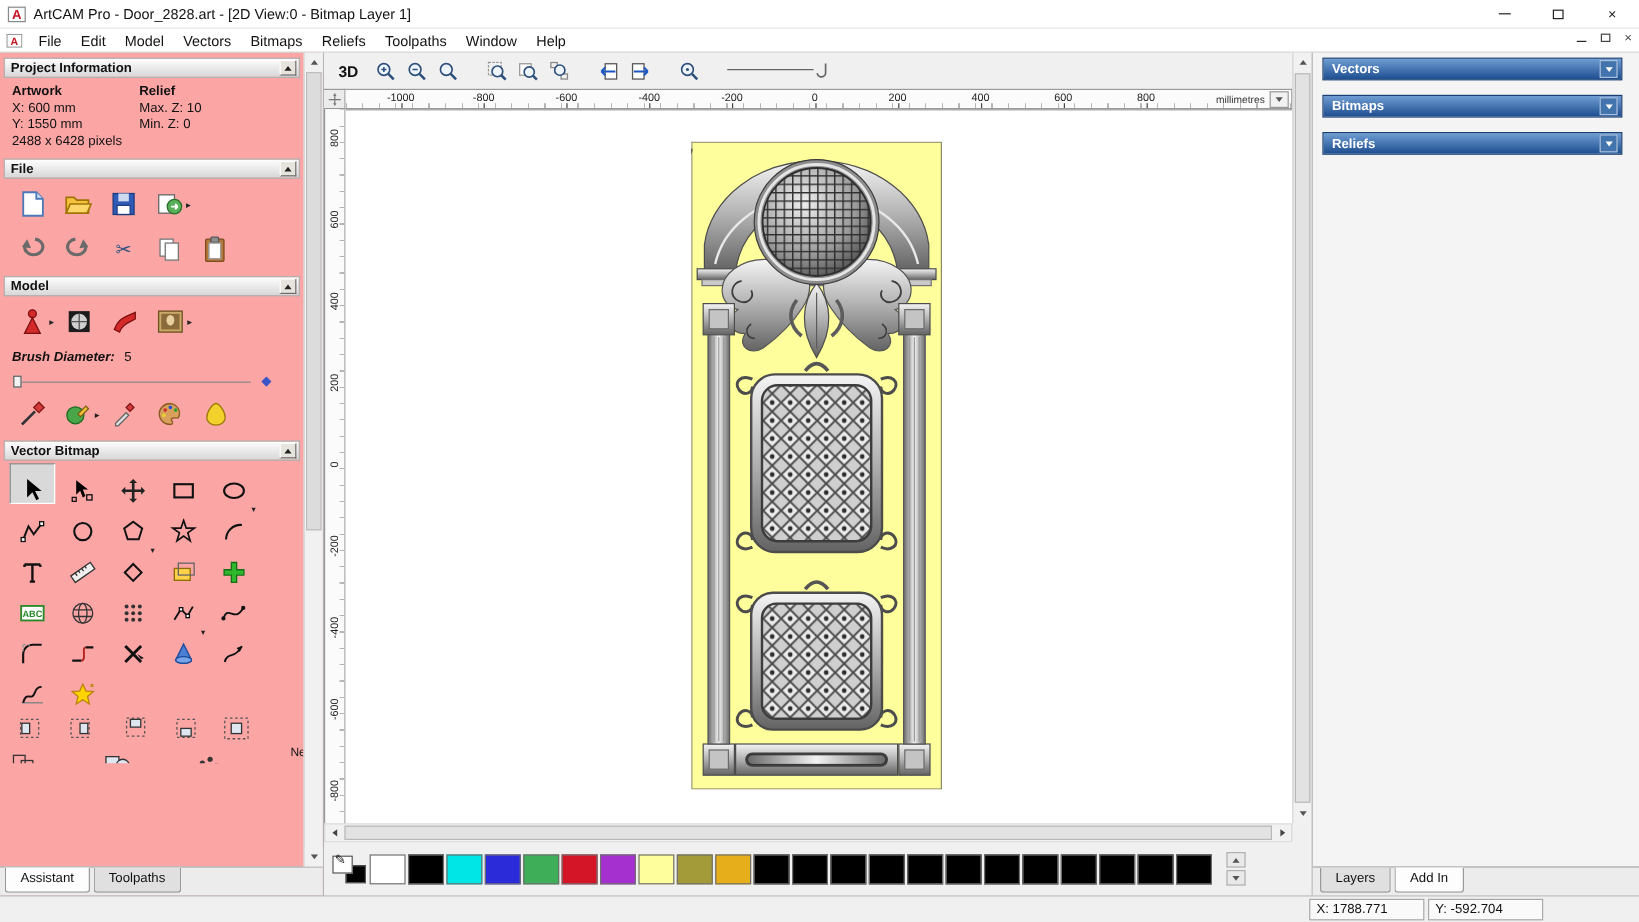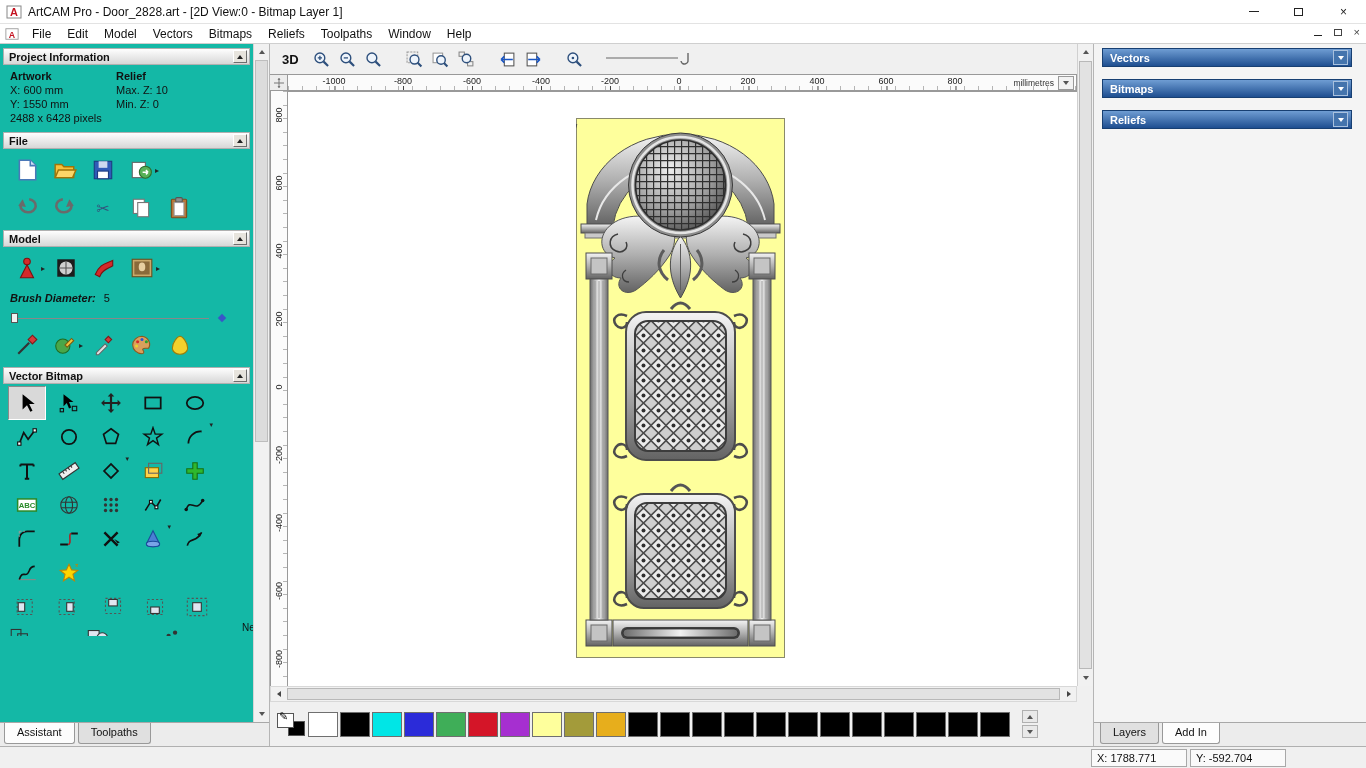--- a/index.html
+++ b/index.html
@@ -19,21 +19,21 @@
 .mitem{padding:2px 8px;font-size:12px;cursor:default;}
 .cbtns{position:absolute;right:6px;top:2px;display:flex;gap:12px;align-items:center;color:#444;}
 .cbtns .min-glyph{width:8px;}
 .cbtns .max-glyph{width:8px;height:7px;border-color:#444;}
 .cbtns .x{font-size:11px;}
 
 
 .main{display:flex;height:702px;background:#f0f0f0;}
 
 
-.leftpanel{width:270px;background:#14b8a6;border-right:1px solid #b5b5b5;display:flex;flex-direction:column;position:relative;}
+.leftpanel{width:270px;background:#fca5a5;border-right:1px solid #b5b5b5;display:flex;flex-direction:column;position:relative;}
 .lp-body{flex:1;overflow:hidden;width:253px;padding-top:1px;}
 .sect-h{display:flex;align-items:center;justify-content:space-between;margin:3px 3px 2px 3px;padding:1px 2px 1px 5px;border:1px solid #b0b0b0;background:linear-gradient(#fefefe,#d7d7d7);font-weight:700;}
 .sq-btn{width:14px;height:13px;background:#e7e4dd;border:1px solid;border-color:#fff #6d6d6d #6d6d6d #fff;display:grid;place-items:center;}
 .tri-up{width:0;height:0;border-left:3.5px solid transparent;border-right:3.5px solid transparent;border-bottom:4px solid #222;}
 .tri-dn{width:0;height:0;border-left:3.5px solid transparent;border-right:3.5px solid transparent;border-top:4px solid #222;}
 .tri-dn-w{width:0;height:0;border-left:3.5px solid transparent;border-right:3.5px solid transparent;border-top:4px solid #fff;}
 .tri-l{width:0;height:0;border-top:3.5px solid transparent;border-bottom:3.5px solid transparent;border-right:4px solid #444;}
 .tri-r{width:0;height:0;border-top:3.5px solid transparent;border-bottom:3.5px solid transparent;border-left:4px solid #444;}
 .proj{display:grid;grid-template-columns:106px 1fr;padding:3px 0 5px 10px;row-gap:2px;}
 .b{font-weight:700;}
@@ -41,21 +41,21 @@
 .ib{width:38px;height:34px;display:flex;align-items:center;justify-content:center;position:relative;}
 .ib svg{width:24px;height:24px;}
 .dd{font-size:8px;color:#222;margin-left:-5px;margin-right:2px;}
 .brush-row{padding:5px 0 0 10px;}
 .brush-label{font-weight:700;font-style:italic;}
 .slider{margin:7px 10px 1px;position:relative;height:14px;}
 .slider .track{position:absolute;left:4px;right:34px;top:7px;border-top:1px solid #888;}
 .slider .thumb{position:absolute;left:1px;top:2px;width:7px;height:10px;background:#f2f2f2;border:1px solid #555;}
 .slider .dot{position:absolute;right:18px;top:4px;width:6px;height:6px;background:#3a55c8;transform:rotate(45deg);}
 .vgrid{display:grid;grid-template-columns:repeat(5,42px);padding-left:8px;}
-.vt{width:38px;height:34px;display:flex;align-items:center;justify-content:center;position:relative;}
+.vt{width:38px;height:34px;display:flex;align-items:flex-end;justify-content:center;position:relative;}
 .vt svg{width:22px;height:22px;}
 .vt.pressed{background:#d9d9d9;border:1px solid;border-color:#8a8a8a #fff #fff #8a8a8a;}
 .corner-dd{position:absolute;right:1px;top:1px;font-size:7px;color:#222;}
 .posrow{display:flex;align-items:center;padding:2px 0 0 8px;}
 .pb{width:42px;height:30px;display:flex;align-items:center;justify-content:center;}
 .pb svg{width:28px;height:22px;}
 .posclip{height:14px;overflow:hidden;display:flex;align-items:flex-start;padding-left:8px;gap:48px;}
 .nes{font-size:10px;margin-left:6px;}
 
 .lp-sb{position:absolute;top:0;right:0;width:16px;bottom:24px;background:#f1f1f1;border-left:1px solid #d5d5d5;}

